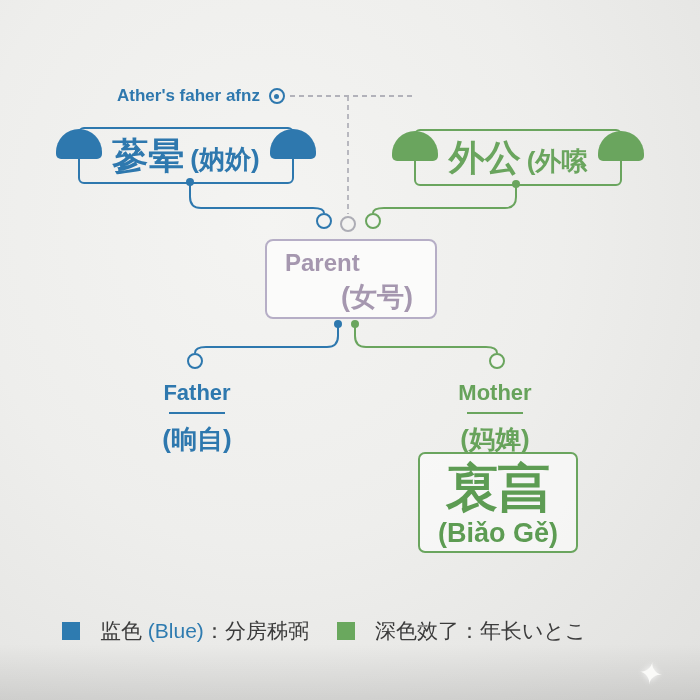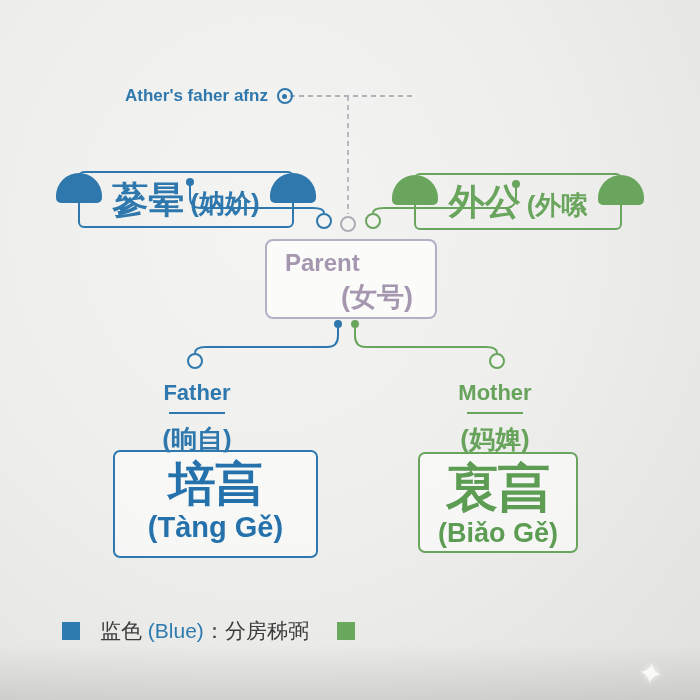--- a/index.html
+++ b/index.html
@@ -20,27 +20,27 @@
   .line.green{stroke:#6aa55e;}
   .dash{fill:none;stroke:#b2b2ba;stroke-width:1.8;stroke-dasharray:5 4;}
   .node{fill:#f3f3f1;stroke-width:2;}
   .node.blue{stroke:#2e78ae;}
   .node.green{stroke:#6aa55e;}
   .node.gray{stroke:#adadb5;}
   .dot.blue{fill:#2e78ae;}
   .dot.green{fill:#6aa55e;}
 
   .top-label{position:absolute;display:flex;align-items:center;gap:9px;font-weight:bold;font-size:17px;}
-  .top-label.left{left:125px;top:86px;color:#2e78ae;}
+  .top-label.left{left:117px;top:86px;color:#2e78ae;}
   .top-label.right{left:421px;top:86px;color:#67a35b;}
   .bullseye{width:12px;height:12px;border-radius:50%;border:2px solid currentColor;
     display:flex;align-items:center;justify-content:center;flex:0 0 auto;}
   .bullseye i{width:5px;height:5px;border-radius:50%;background:currentColor;}
 
-  .gp-box{position:absolute;border-radius:6px;display:flex;align-items:baseline;justify-content:center;margin-top:44px;}
+  .gp-box{position:absolute;border-radius:6px;display:flex;align-items:baseline;justify-content:center;}
   .gp-box.blue{left:78px;top:127px;width:212px;height:53px;border:2px solid #2e78ae;color:#2e78ae;}
   .gp-box.green{left:414px;top:129px;width:204px;height:53px;border:2px solid #6aa55e;color:#6aa55e;}
   .gp-box .main{font-size:36px;font-weight:bold;line-height:53px;}
   .gp-box .paren{font-size:26px;font-weight:bold;margin-left:6px;}
   .person{position:absolute;width:46px;height:57px;top:-3px;}
   .person .head{width:22px;height:22px;border-radius:50%;margin:0 auto;}
   .person .torso{width:46px;height:30px;margin-top:3px;border-radius:23px 23px 5px 5px;}
   .gp-box.blue .person .head,.gp-box.blue .person .torso{background:#2e78ae;}
   .gp-box.green .person .head,.gp-box.green .person .torso{background:#6aa55e;}
   .person.pleft{left:-24px;}
@@ -139,31 +139,28 @@
     <div class="rule"></div>
     <div class="sub">(晌自)</div>
   </div>
 
   <div class="mid-label mother">
     <div class="eng">Mother</div>
     <div class="rule"></div>
     <div class="sub">(妈婢)</div>
   </div>
 
-  <div class="big-box blue">
-    <div class="name">培亯</div>
-    <div class="pinyin">(Tàng Gě)</div>
-  </div>
 
   <div class="big-box green">
     <div class="name">裒亯</div>
     <div class="pinyin">(Biǎo Gě)</div>
   </div>
 
   <div class="legend">
     <span class="sq blue"></span>
     <span><span>监色 </span><span class="blue-word">(Blue)</span><span>：分房秭弼</span></span>
     <span class="sq green"></span>
+    <span>深色效了：年长いとこ</span>
   </div>
 
   <div class="sparkle">✦</div>
 
 </div>
 
 </body></html>

